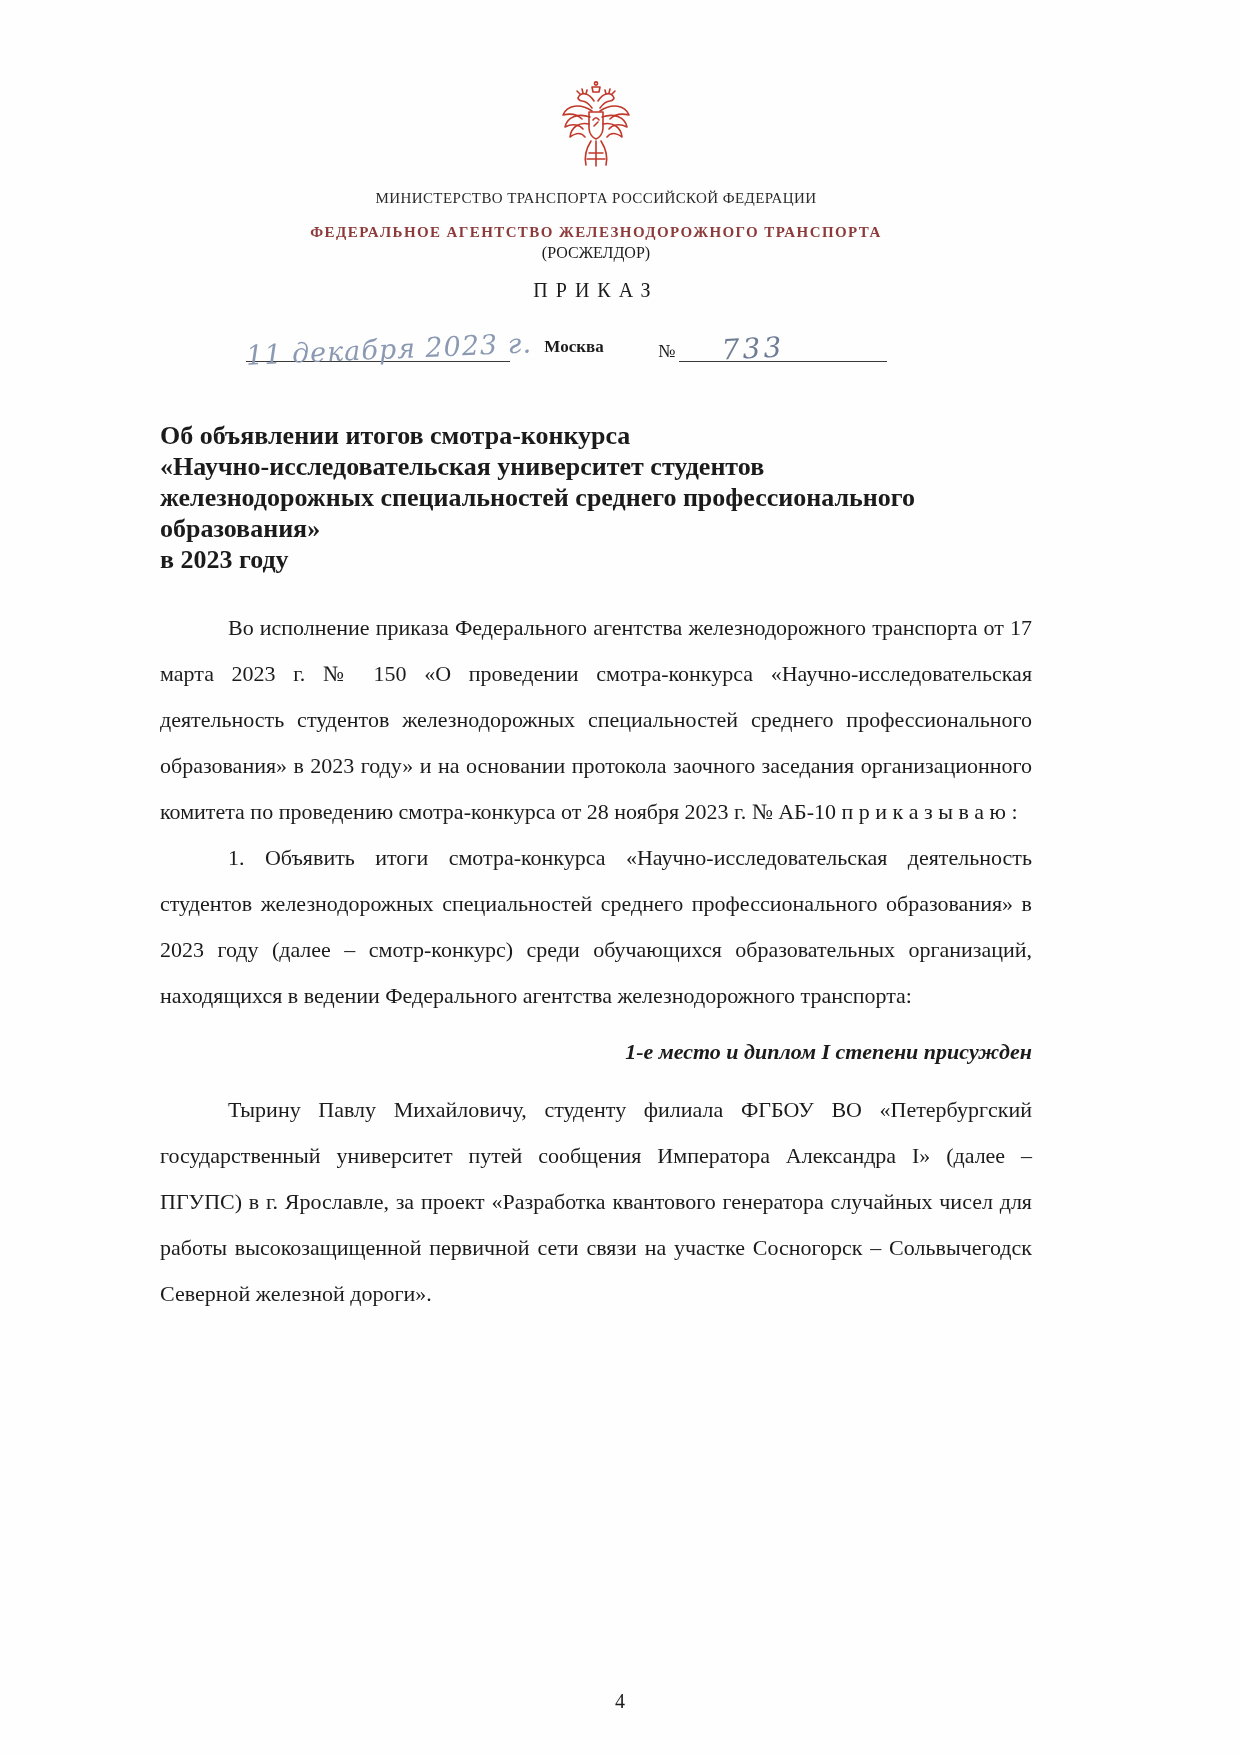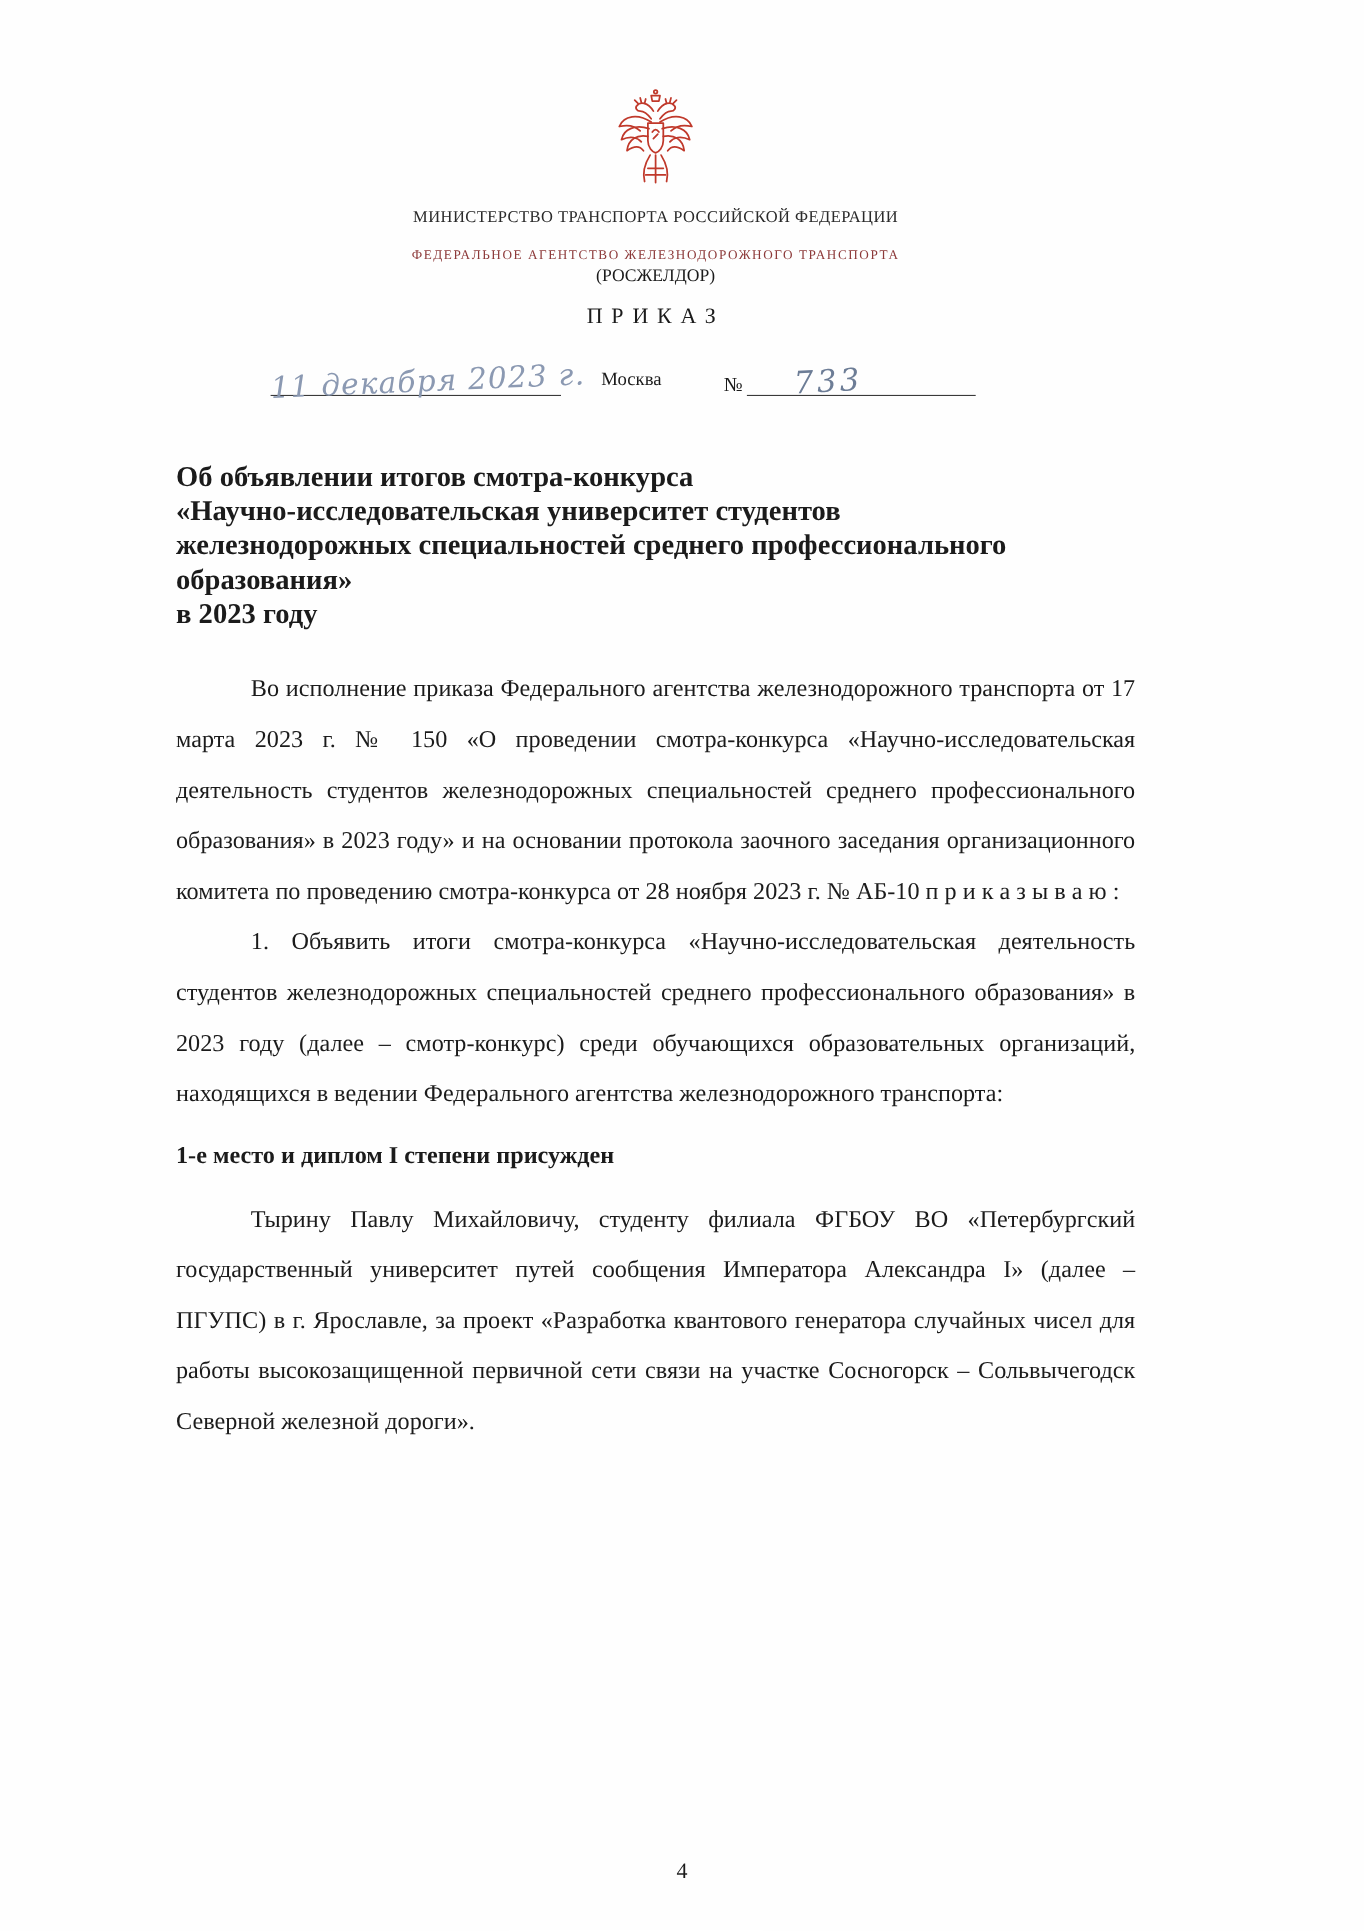--- a/index.html
+++ b/index.html
@@ -29,22 +29,22 @@
   .emblem { display: block; margin: 0 auto; }
 
   .ministry {
     margin-top: 14px;
     font-size: 15px;
     letter-spacing: 0.4px;
     color: #2a2a2a;
   }
   .agency {
     margin-top: 17px;
-    font-size: 12px;
-    font-weight: normal;
+    font-size: 15px;
+    font-weight: bold;
     letter-spacing: 1.4px;
     color: var(--agency-red, #8d3a3a);
   }
   .agency-short {
     margin-top: 3px;
     font-size: 16px;
   }
   .doc-type {
     margin-top: 17px;
     font-size: 20px;
@@ -73,21 +73,21 @@
     color: var(--handwriting-blue, #8b99b2);
     transform: rotate(-2.5deg);
     white-space: nowrap;
   }
   .city {
     position: absolute;
     left: 358px;
     bottom: 13px;
     width: 112px;
     text-align: center;
-    font-weight: normal;
+    font-weight: bold;
     font-size: 17px;
   }
   .number-field {
     position: absolute;
     left: 498px;
     bottom: 8px;
     white-space: nowrap;
   }
   .number-sign { font-size: 18px; vertical-align: bottom; }
   .number-line {
@@ -119,22 +119,23 @@
   }
 
   
   .body { margin-top: 30px; font-size: 22px; line-height: 46px; }
   .body p {
     text-align: justify;
     text-indent: 68px;
   }
   .award-heading {
     margin: 10px 0 12px 0;
-    text-align: left;
-    font-weight: bold;
+    text-align: right;
+    font-weight: bold;
+    font-style: italic;
     font-size: 22px;
   }
 
   
   .page-number {
     position: absolute;
     left: 0;
     bottom: 42px;
     width: 100%;
     text-align: center;

